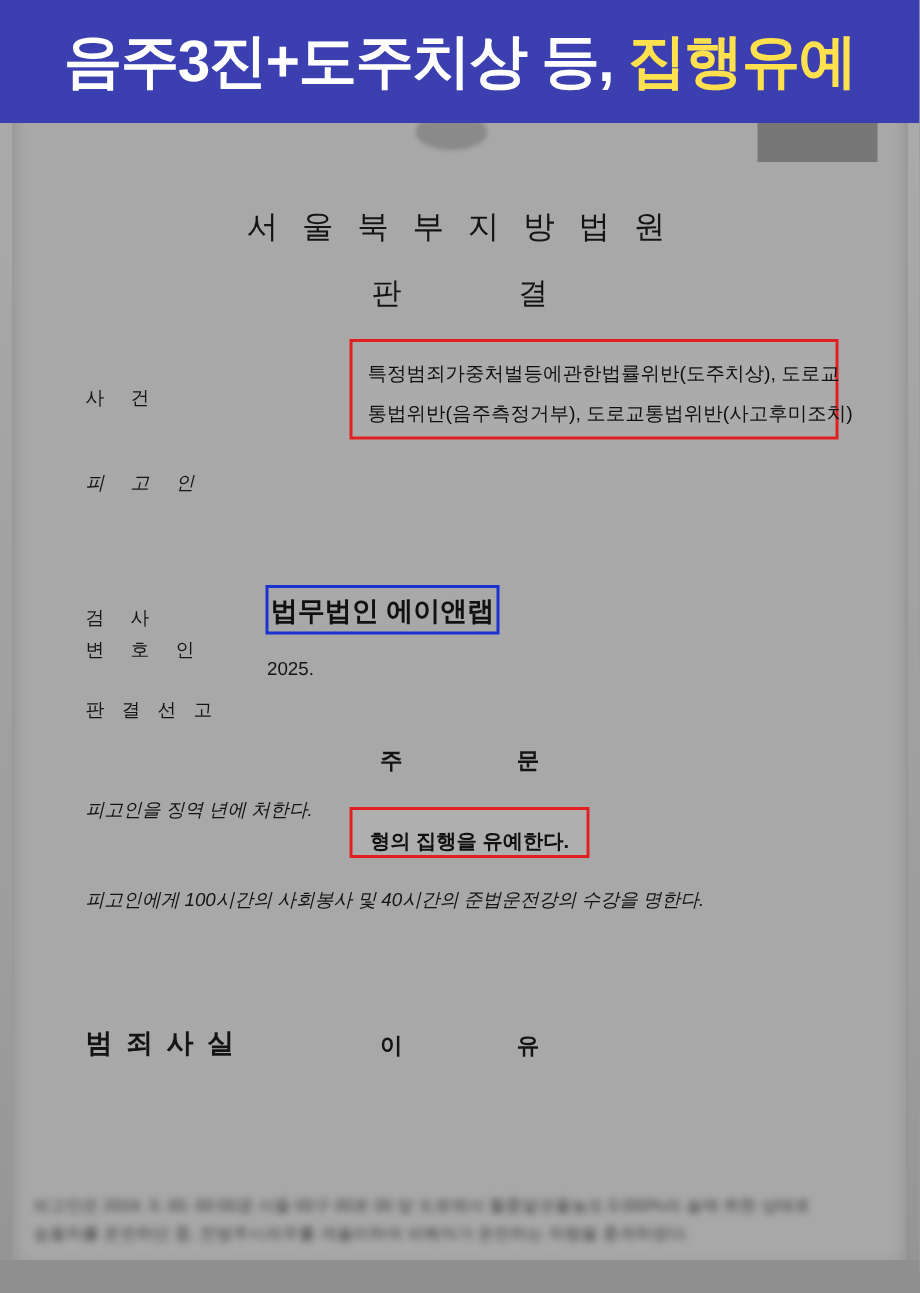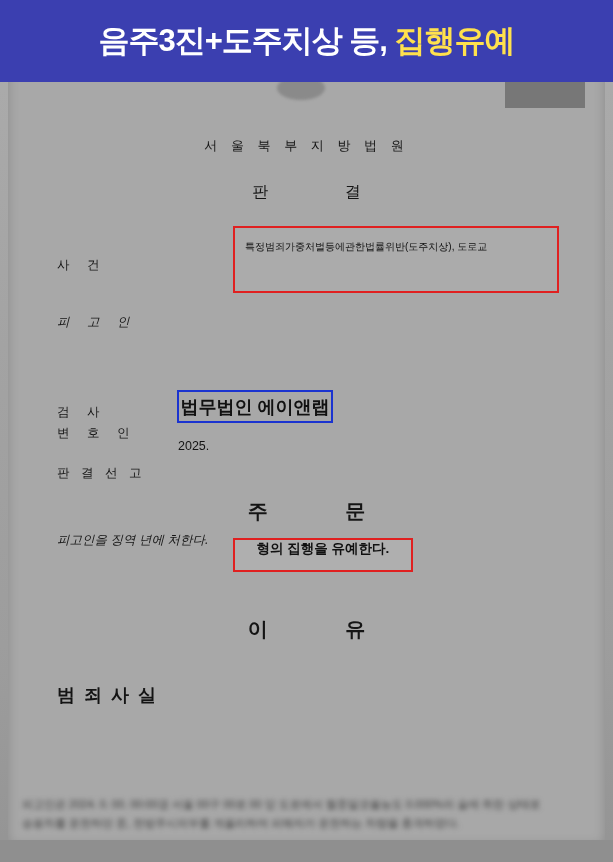--- a/index.html
+++ b/index.html
@@ -21,21 +21,21 @@
     left: 0; top: 0;
     width: 613px;
     height: 82px;
     background: #3b3fb0;
     display: flex;
     align-items: center;
     justify-content: center;
     z-index: 20;
   }
   .banner-text {
-    font-size: 31px;
+    font-size: 39px;
     font-weight: bold;
     color: #ffffff;
     letter-spacing: -1px;
     white-space: nowrap;
   }
   .banner-text .hl {
     color: #ffe14d;
   }
 
   
@@ -93,29 +93,29 @@
     position: absolute;
     white-space: nowrap;
     font-family: "Liberation Sans", sans-serif;
     color: #141414;
   }
 
   .court-title {
     left: 0; top: 137px;
     width: 613px;
     text-align: center;
-    font-size: 13px;
+    font-size: 21px;
     letter-spacing: 5px;
     font-weight: normal;
   }
   .judgement-title {
     left: 0; top: 182px;
     width: 613px;
     text-align: center;
-    font-size: 16px;
+    font-size: 20px;
     letter-spacing: 36px;
     text-indent: 36px;
     font-weight: normal;
   }
 
   .lbl {
     font-size: 12.5px;
     letter-spacing: 7px;
     left: 57px;
     margin-top: 26px;
@@ -135,21 +135,21 @@
     width: 326px;
     height: 67px;
     border: 2.5px solid #e02020;
     background: rgba(200,200,200,0.12);
     box-sizing: border-box;
     z-index: 6;
   }
   .charge-line {
     position: absolute;
     left: 10px;
-    font-size: 10px;
+    font-size: 13px;
     color: #101010;
     white-space: nowrap;
   }
   .charge-line.l1 { top: 12px; }
   .charge-line.l2 { top: 39px; }
 
   
   .firm-box {
     position: absolute;
     left: 177px;
@@ -167,51 +167,51 @@
     font-size: 18px;
     font-weight: bold;
     color: #111;
     letter-spacing: 0px;
   }
 
   .section-title {
     left: 0;
     width: 613px;
     text-align: center;
-    font-size: 20px;
+    font-size: 15px;
     letter-spacing: 36px;
     text-indent: 36px;
     font-weight: bold;
   }
   .sec-juemun { top: 498px; }
-  .sec-iyu    { top: 616px; }
+  .sec-iyu    { top: 688px; }
 
   .body-line {
     left: 57px;
     font-size: 12.5px;
     color: #141414;
     font-style: italic;
   }
   .bl1 { top: 532px; }
   .bl2 { top: 561px; }
   .bl3 { top: 592px; }
 
   
   .suspend-box {
     position: absolute;
     left: 233px;
     top: 538px;
-    width: 180px;
+    width: 160px;
     height: 34px;
     border: 2.5px solid #e02020;
     box-sizing: border-box;
     background: rgba(190,190,190,0.35);
     z-index: 7;
     display: flex;
-    align-items: flex-start;
+    align-items: flex-end;
     justify-content: center;
   }
   .suspend-text {
     font-size: 13.5px;
     font-weight: bold;
     color: #111;
   }
 
   .crime-fact {
     left: 57px;
@@ -258,35 +258,37 @@
 <div class="doc">
 
   <div class="t court-title">서 울 북 부 지 방 법 원</div>
   <div class="t judgement-title">판        결</div>
 
   <div class="t lbl lbl-case">사        건</div>
   <div class="t lbl lbl-def">피  고  인</div>
 
   <div class="charge-box">
     <div class="charge-line l1">특정범죄가중처벌등에관한법률위반(도주치상),  도로교</div>
+    <div class="charge-line l2">통법위반(음주측정거부),  도로교통법위반(사고후미조치)</div>
   </div>
 
   <div class="t lbl lbl-pros">검        사</div>
   <div class="t lbl lbl-atty">변  호  인</div>
 
   <div class="firm-box">
     <span class="firm-text">법무법인 에이앤랩</span>
   </div>
 
   <div class="t lbl lbl-date">판 결 선 고</div>
   <div class="t date-val">2025.</div>
 
   <div class="t section-title sec-juemun">주        문</div>
 
   <div class="t body-line bl1">피고인을 징역  년에 처한다.</div>
+  <div class="t body-line bl3">피고인에게 100시간의 사회봉사 및 40시간의 준법운전강의 수강을 명한다.</div>
 
   <div class="suspend-box">
     <span class="suspend-text">형의 집행을 유예한다.</span>
   </div>
 
   <div class="t section-title sec-iyu">이        유</div>
   <div class="t crime-fact">범 죄 사 실</div>
 
   <div class="blurred">
     <span class="bline">피고인은 2024. 0. 00. 00:00경 서울 00구 00로 00 앞 도로에서 혈중알코올농도 0.000%의 술에 취한 상태로</span>

